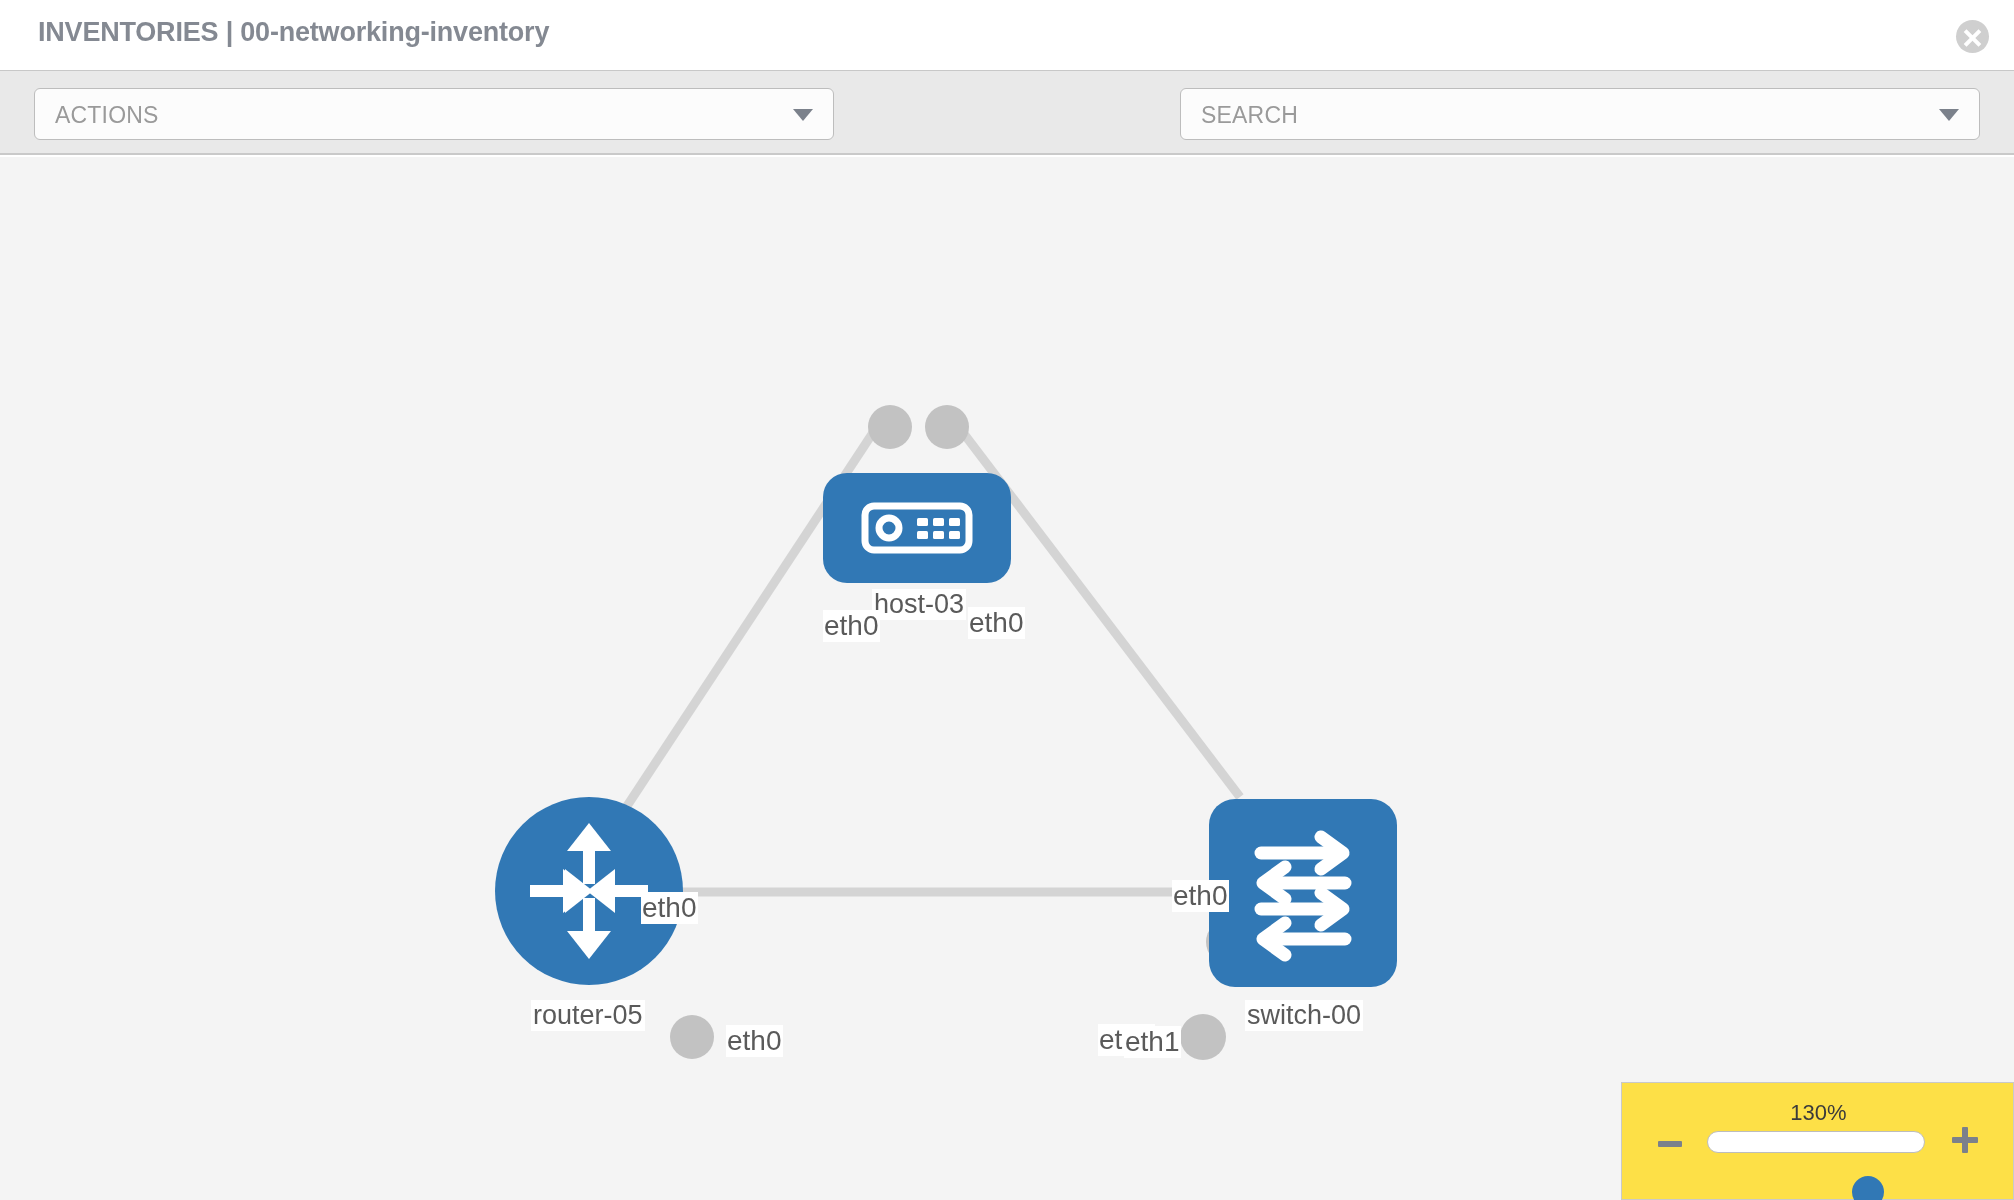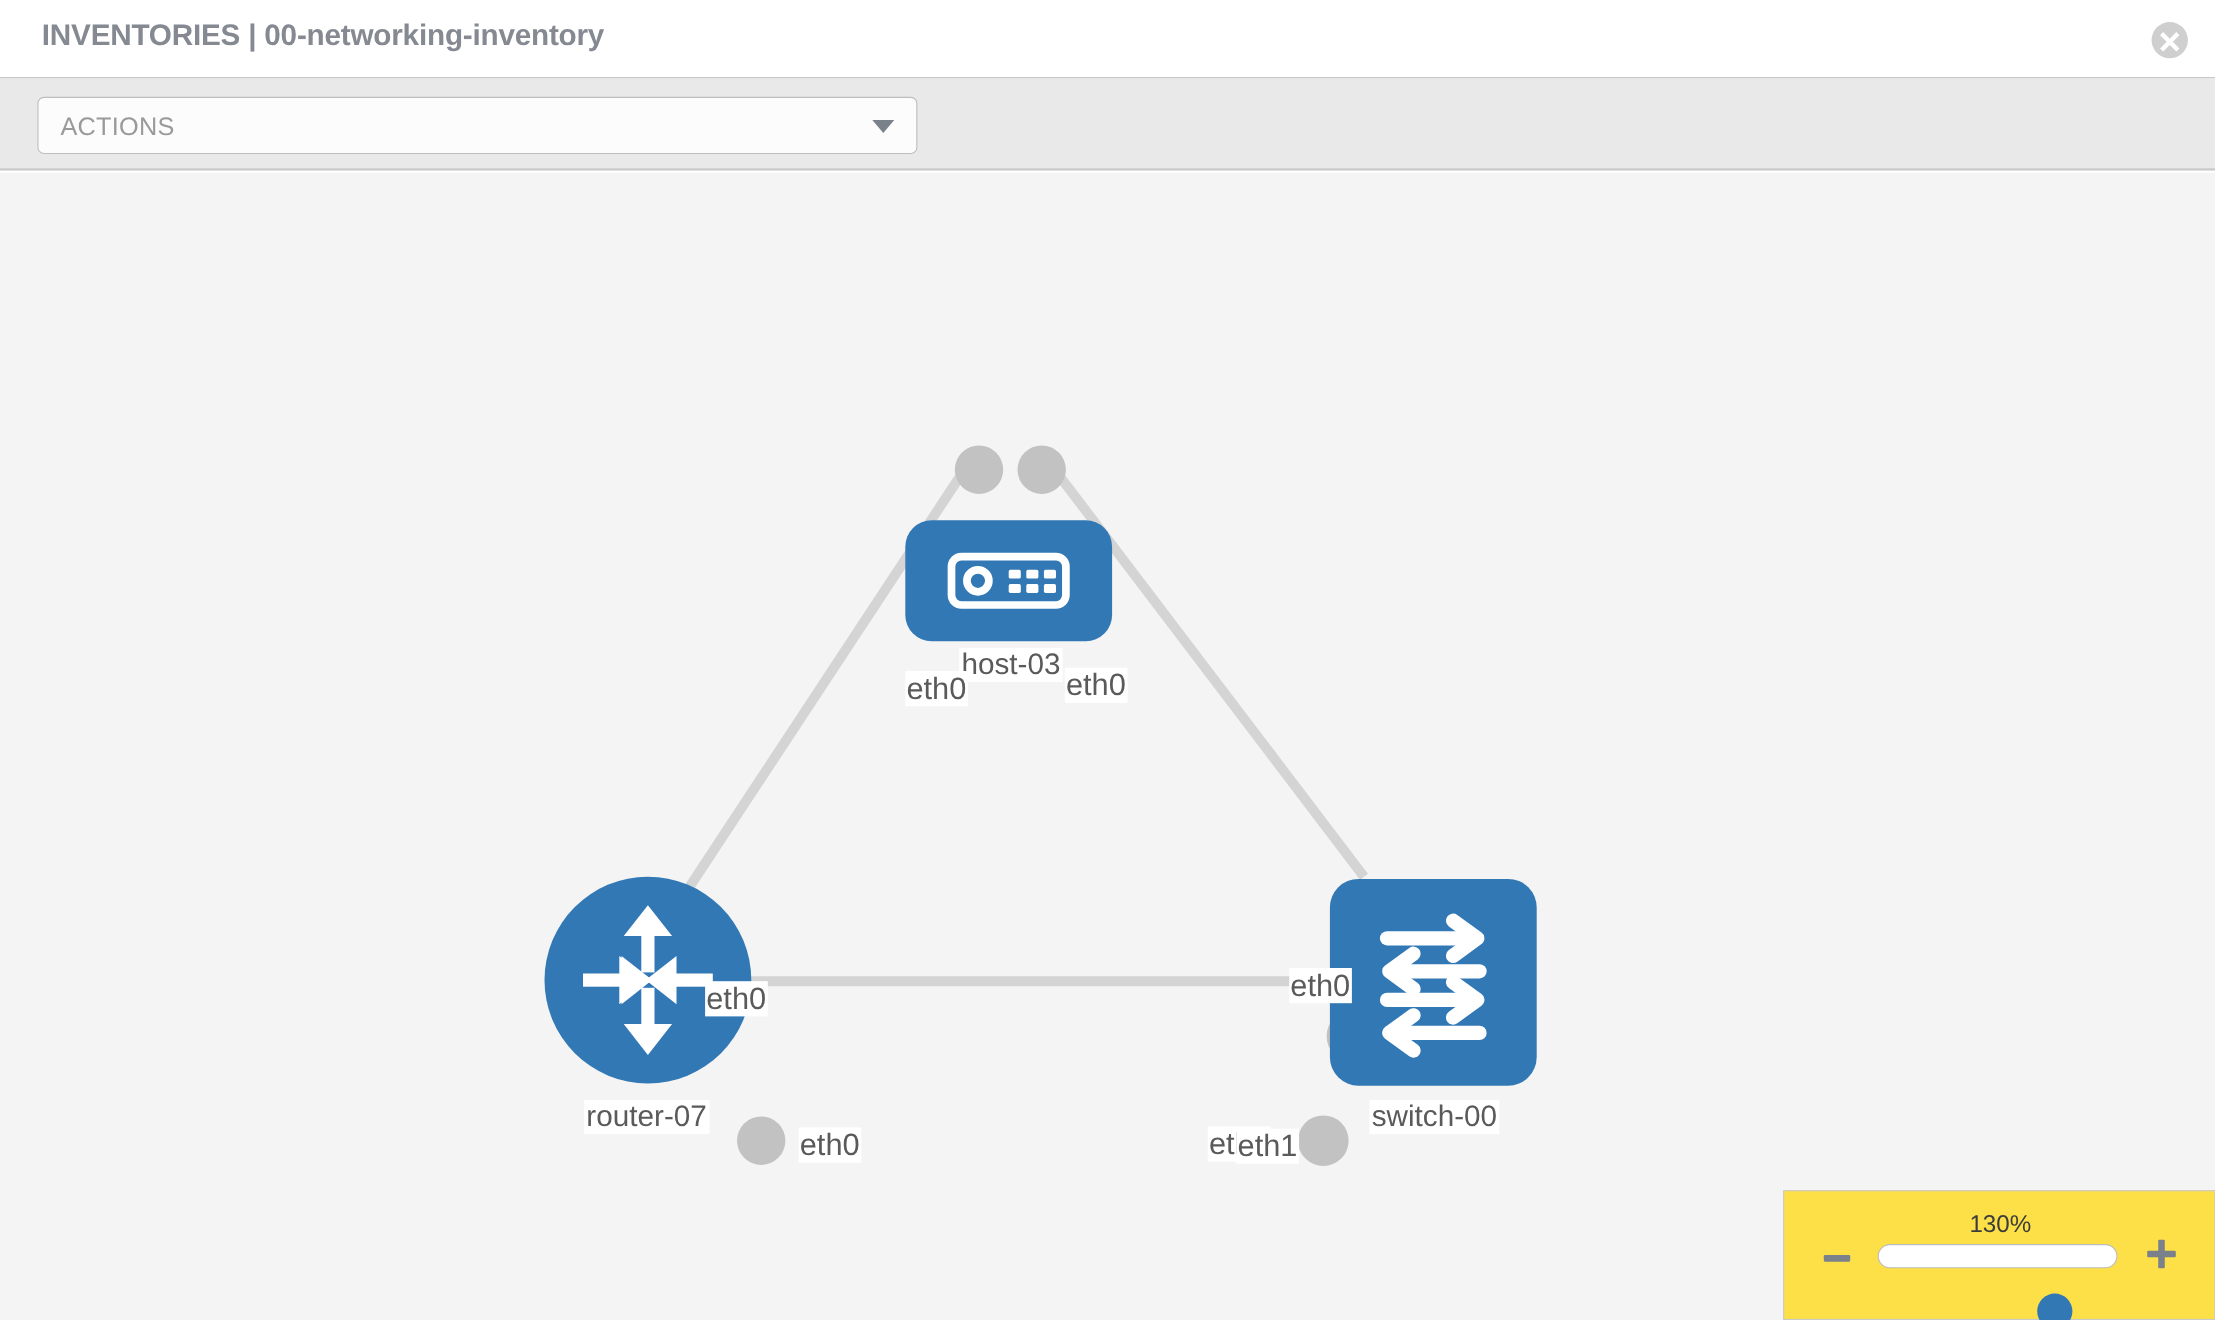--- a/index.html
+++ b/index.html
@@ -204,20 +204,24 @@
         <path d="M30.5 7.5 a9 9 0 0 0 -11.8 11.2 L8.2 29.2 a2.6 2.6 0 0 0 0 3.7 l1.3 1.3 a2.6 2.6 0 0 0 3.7 0 L23.7 23.7 A9 9 0 0 0 35 12 l-5.1 5.1 -4.5 -1.2 -1.2 -4.5 Z" fill="#7b818b"></path>
       </svg>
     </div>
 
     <div class="tool-icon key-icon">
       <svg width="40" height="40" viewBox="0 0 40 40" aria-hidden="true">
         <path d="M15.5 6 a8.2 8.2 0 1 0 4.6 15 l2.6 2.6 2.4 -2.4 2.4 2.4 2.4 -2.4 2.3 2.3 2.4 -2.4 -9.4 -9.4 A8.2 8.2 0 0 0 15.5 6 Z M13 11 a3.4 3.4 0 1 1 0 6.8 3.4 3.4 0 0 1 0 -6.8 Z" fill="#7b818b"></path>
       </svg>
     </div>
 
+    <div class="search-box">
+      <span class="search-placeholder">SEARCH</span>
+      <span class="caret search-caret"></span>
+    </div>
   </div>
 
   <div class="canvas">
 
     <svg class="canvas-svg" width="2014" height="1043" aria-hidden="true">
 
       <line x1="880" y1="265" x2="600" y2="690" stroke="#d4d4d4" stroke-width="9"></line>
 
       <line x1="955" y1="265" x2="1240" y2="640" stroke="#d4d4d4" stroke-width="9"></line>
 
@@ -260,21 +264,21 @@
 
           <rect x="35" y="88" width="52" height="12"></rect>
           <path d="M26 94 L54 116 L54 72 Z" transform="translate(62,0) scale(-1,1) translate(-62,0)"></path>
           <path d="M96 94 L68 72 L68 116 Z"></path>
 
           <rect x="101" y="88" width="52" height="12"></rect>
           <path d="M92 94 L120 72 L120 116 Z"></path>
         </g>
       </svg>
     </div>
-    <div class="node-label" style="left:531px; top:843px;">router-07</div>
+    <div class="node-label" style="left:531px; top:843px;">router-05</div>
     <div class="edge-label" style="left:641px; top:735px;">eth0</div>
     <div class="edge-label" style="left:726px; top:868px;">eth0</div>
 
     <div class="node" style="left:1209px; top:642px; width:188px; height:188px;">
       <div class="node-shape node-rounded-sq" style="width:188px; height:188px;"></div>
       <svg class="node-glyph" width="188" height="188" viewBox="0 0 188 188" aria-hidden="true">
         <g fill="none" stroke="#ffffff" stroke-width="13" stroke-linecap="round" stroke-linejoin="round">
 
           <path d="M52 54 L128 54"></path>
           <path d="M112 38 L134 54 L112 70"></path>

